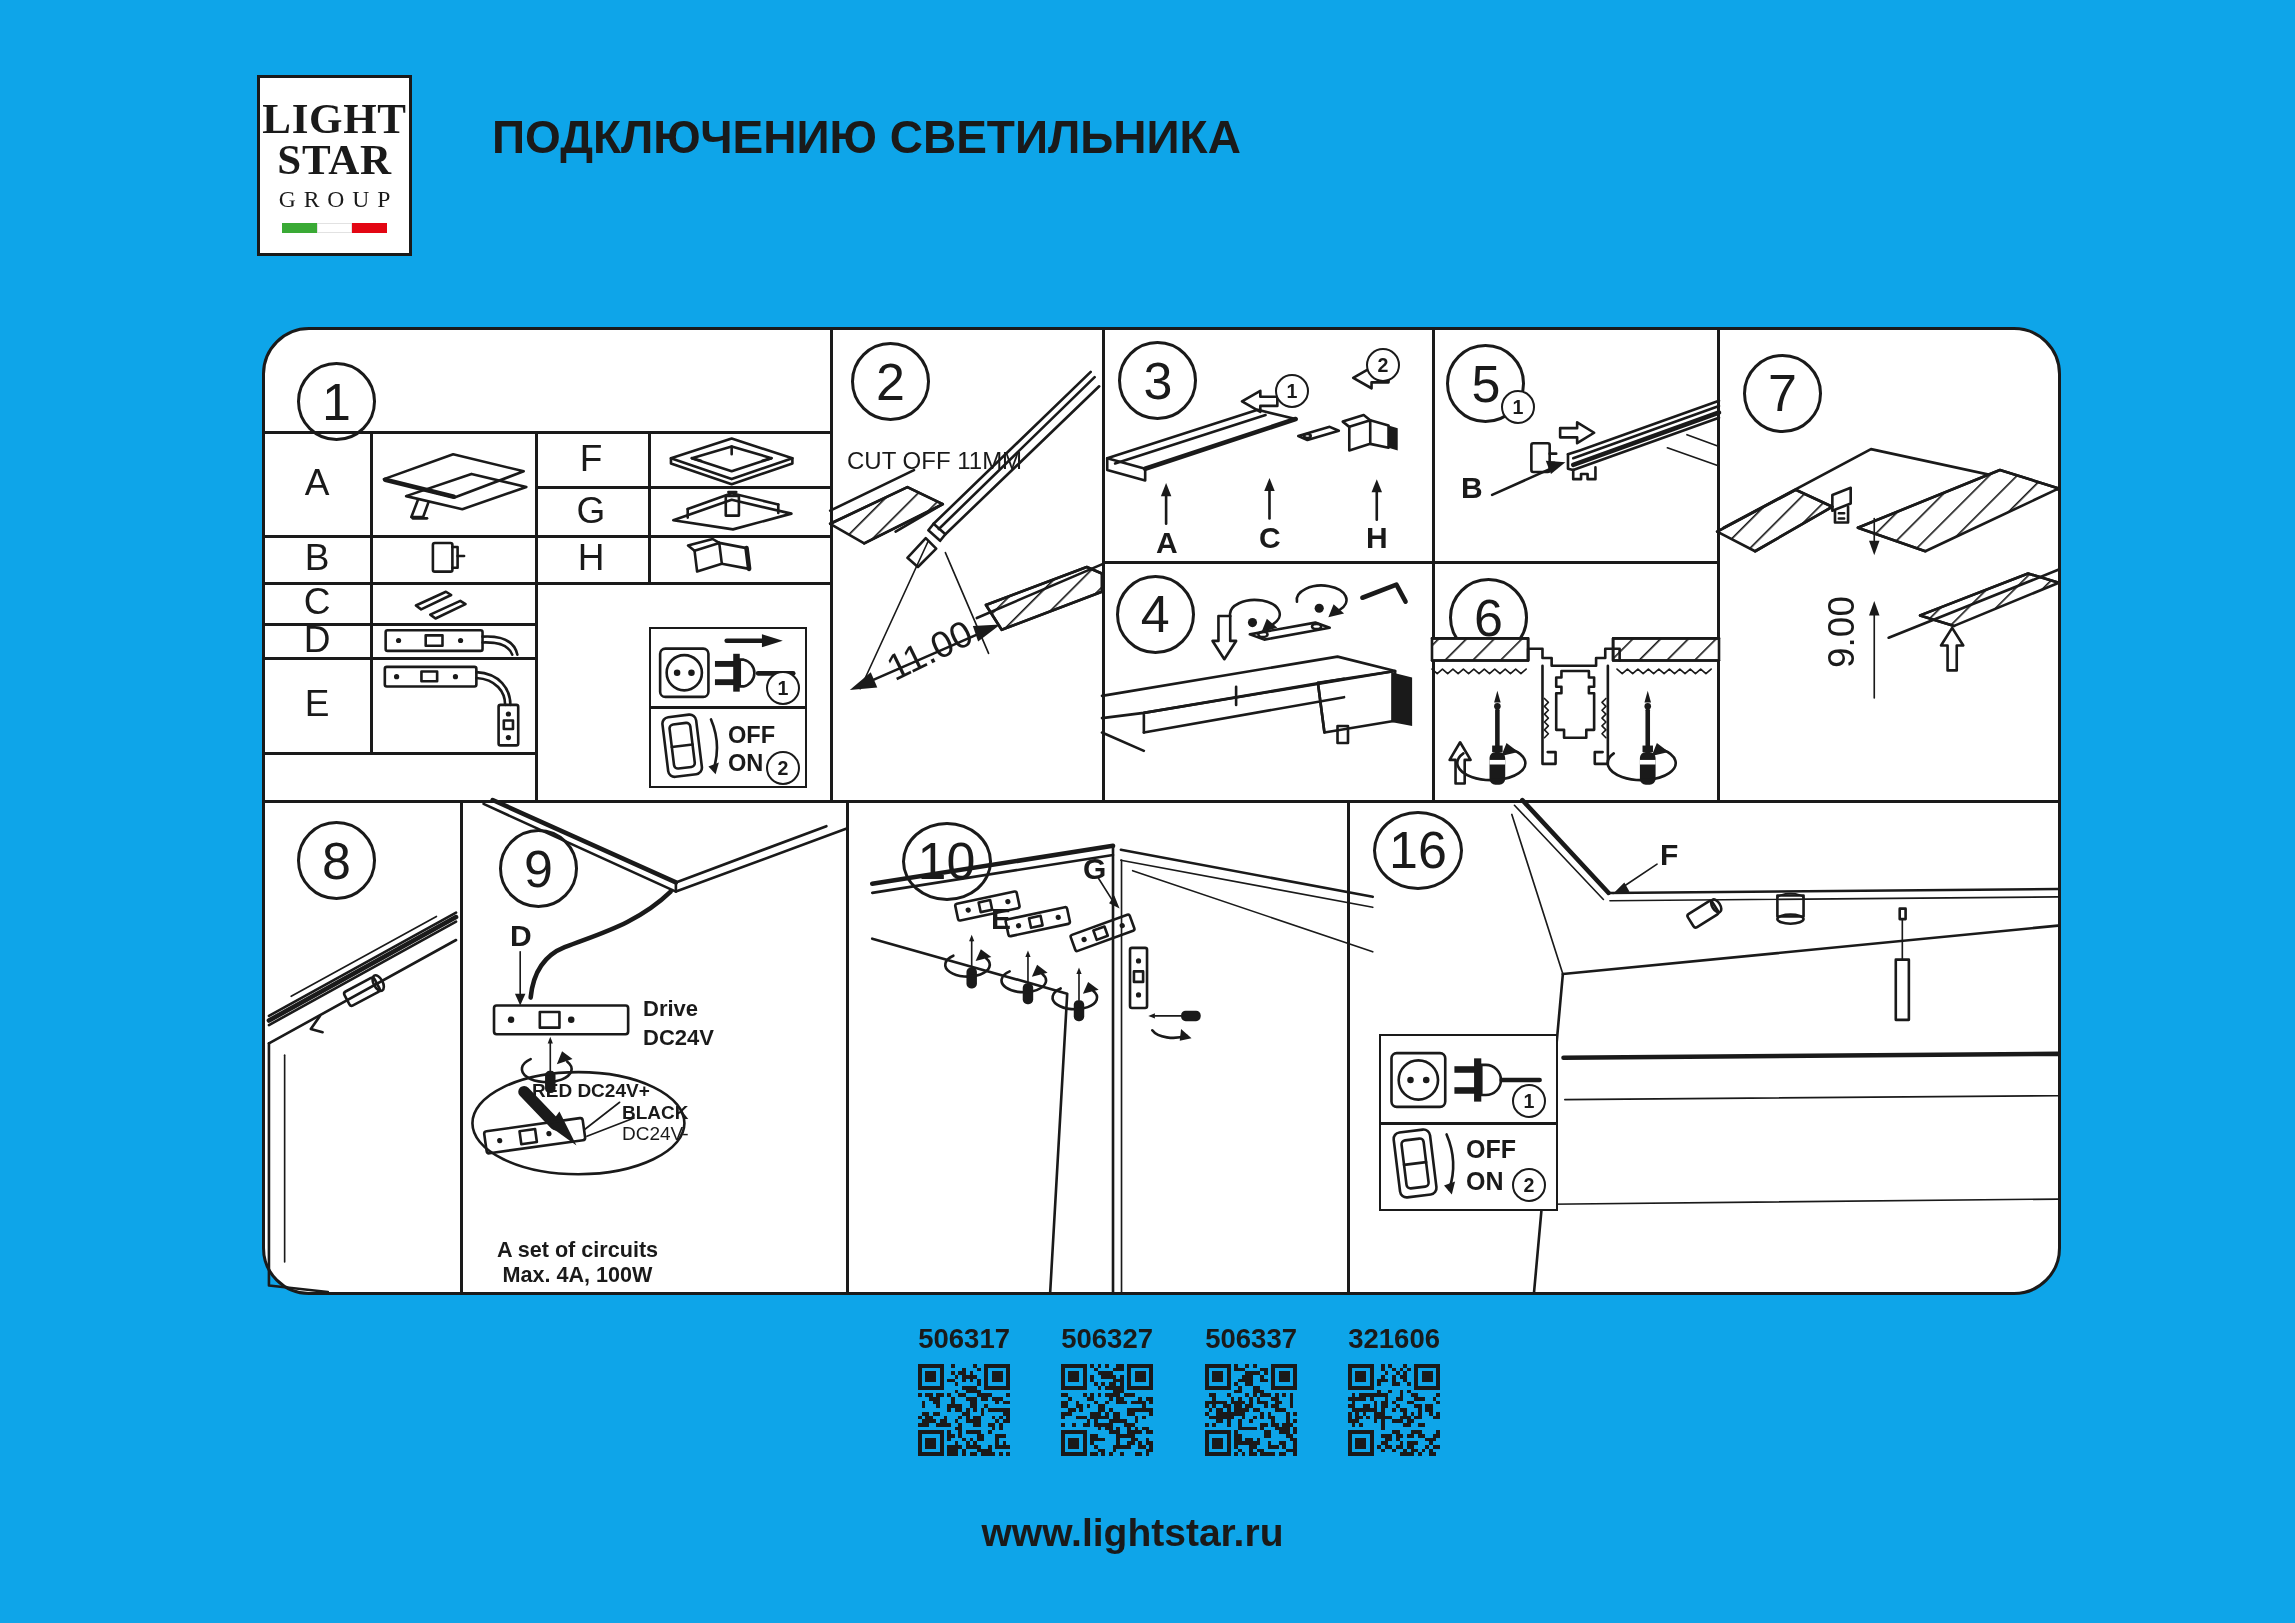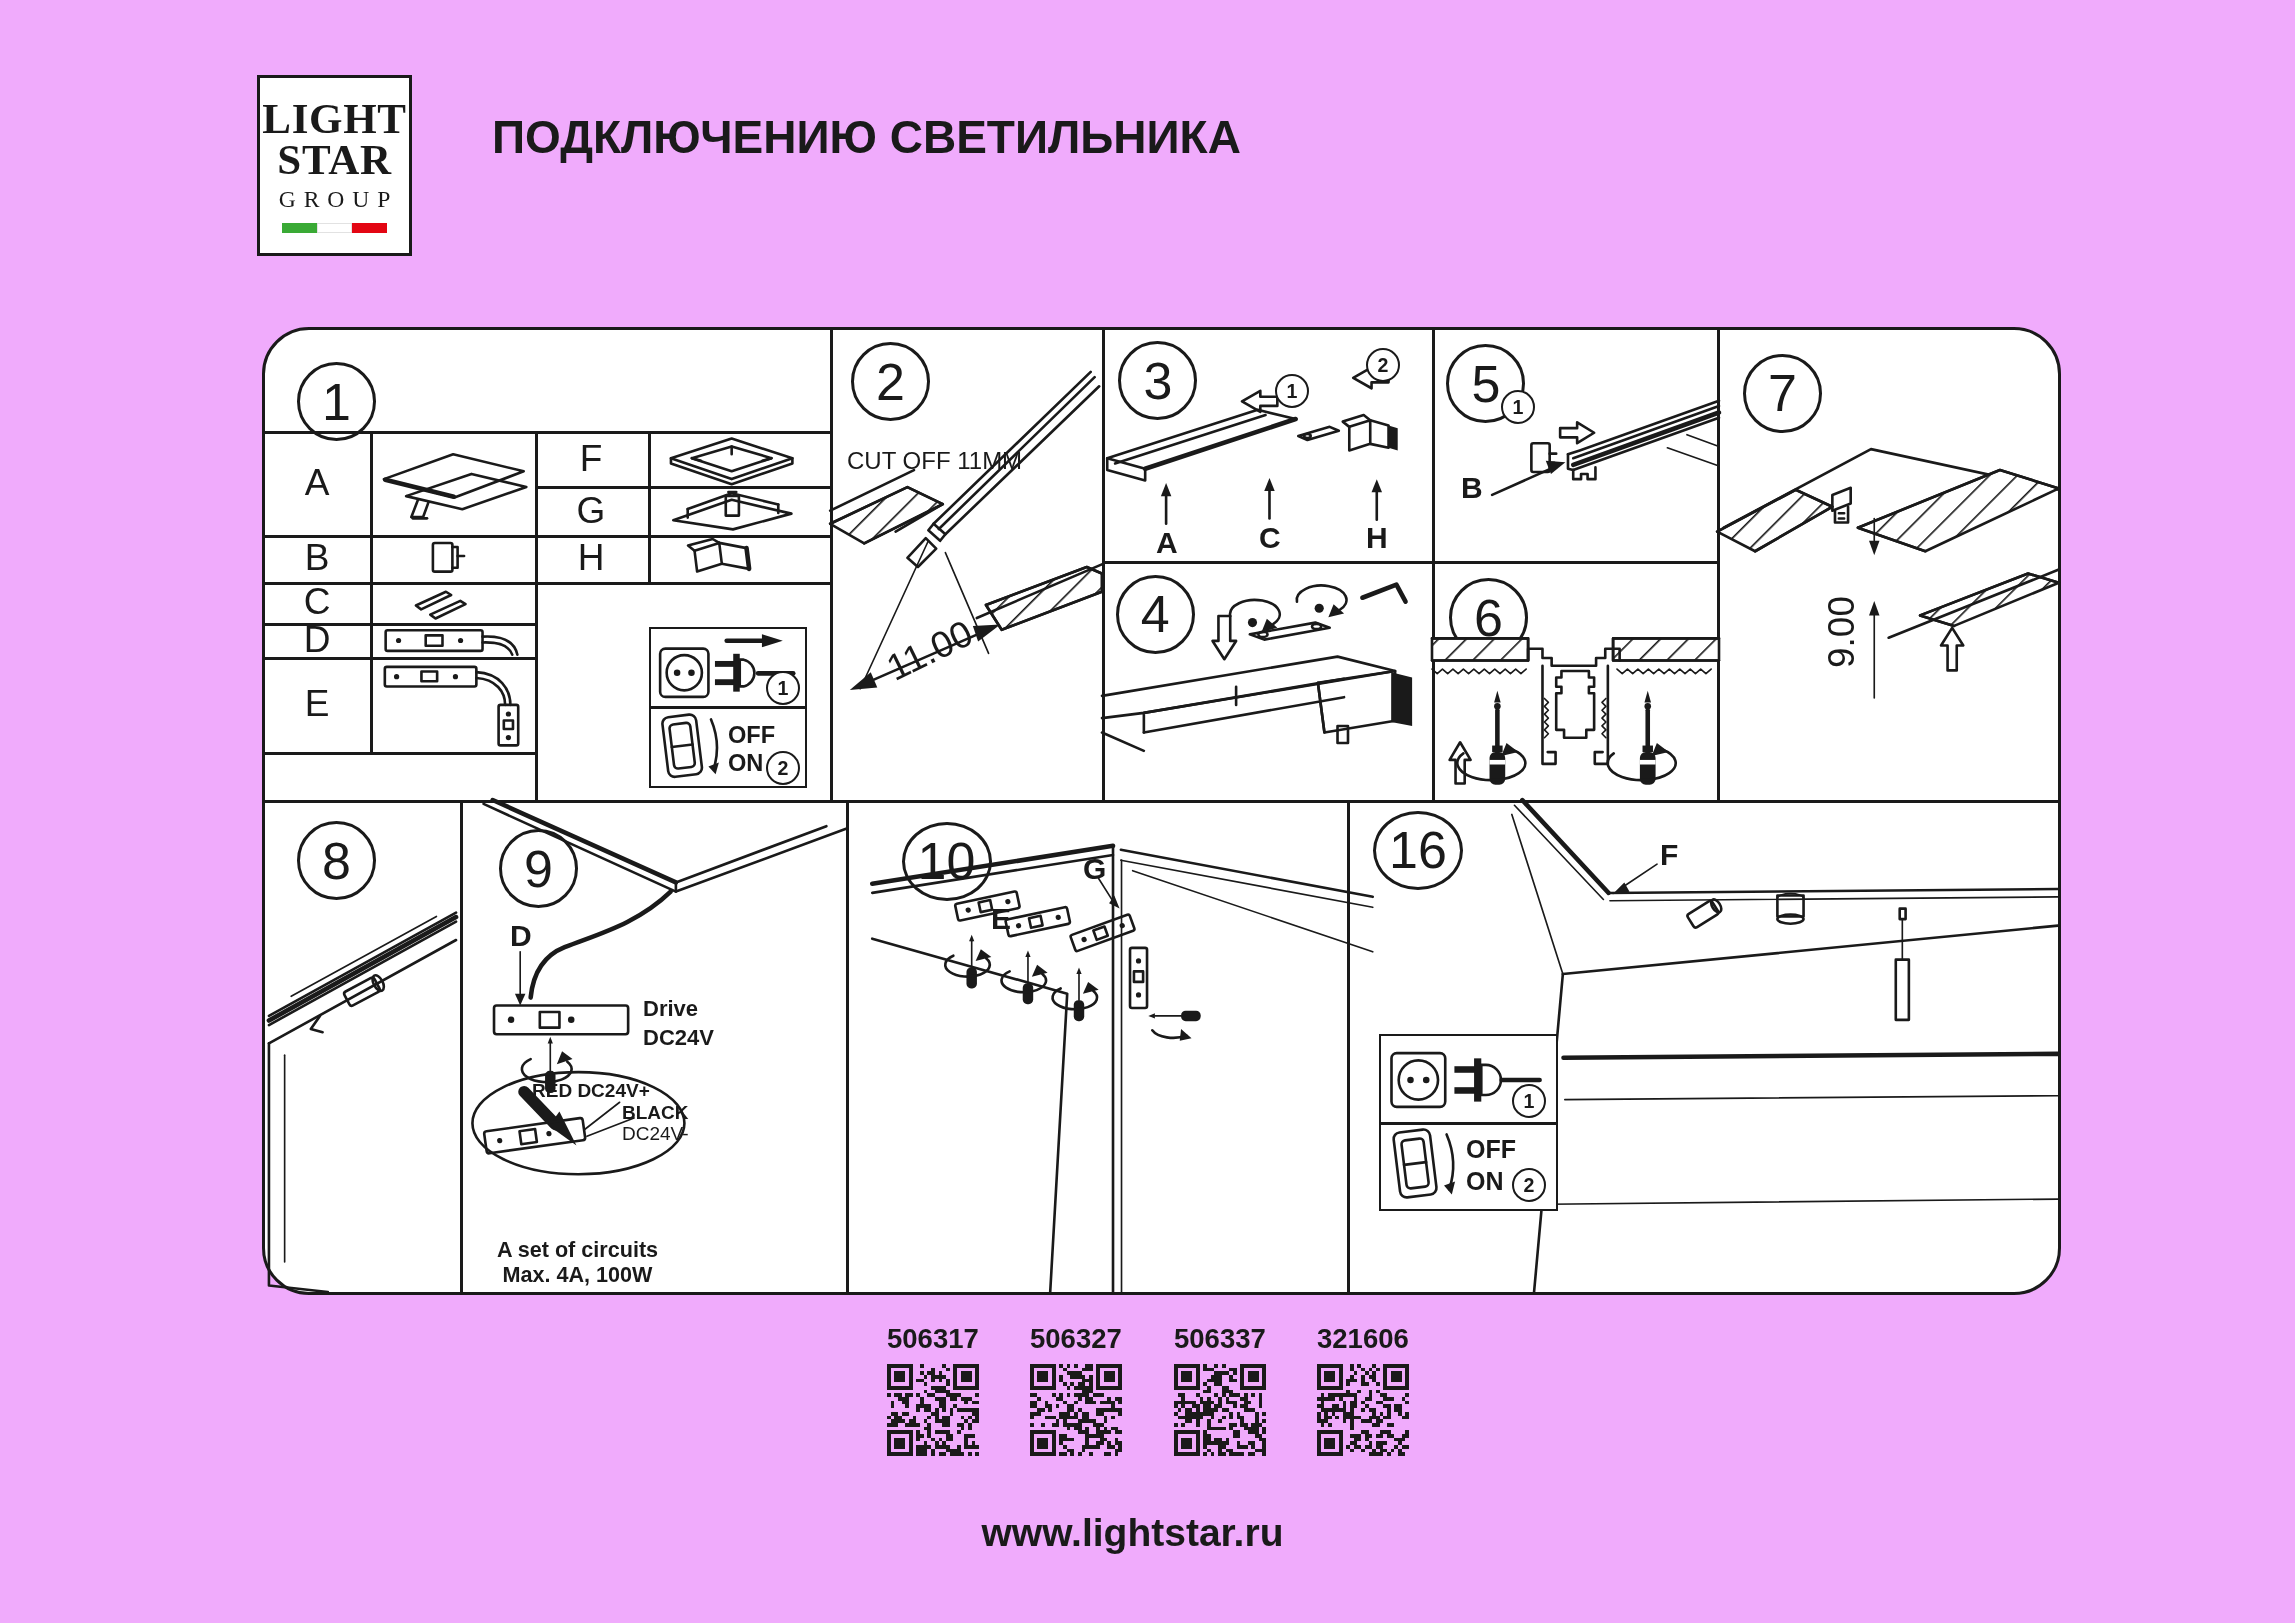--- a/index.html
+++ b/index.html
@@ -1,16 +1,16 @@
 <!DOCTYPE html>
 <html style="font-size:10.5px"><head>
 <meta charset="utf-8">
 <style>
   html,body{margin:0;padding:0;background:#ffffff;}
-  .page{position:relative;width:2295px;height:1623px;background:#f0abfc;overflow:hidden;
+  .page{position:relative;width:2295px;height:1623px;background:#0ea5e9;overflow:hidden;
         font-family:"Liberation Sans",sans-serif;color:#1a1a1a;}
 
   
   .logo-box{position:absolute;left:257px;top:75px;width:149px;height:175px;border:3.3px solid #1a1a1a;
             display:flex;flex-direction:column;align-items:center;justify-content:center;background:#fff;}
   .logo-word{font-family:"Liberation Serif",serif;font-weight:bold;font-size:43px;line-height:41px;letter-spacing:0.7px;}
   .logo-group{font-family:"Liberation Serif",serif;font-size:23.6px;letter-spacing:7.9px;margin:6.5px 0 9.2px 7.9px;}
   .flag{width:106px;height:10.5px;display:flex;}
   .flag span{flex:1;height:100%;}
 
@@ -42,21 +42,21 @@
   svg.draw .thick{stroke-width:7;}
   svg.draw .thin{stroke-width:2.5;}
   svg.draw .hatch{fill:url(#hatch);}
   svg.draw .wfill{fill:#fff;}
 
   .subbox{position:absolute;border:2.6px solid #1a1a1a;background:#fff;}
   .subbox .cellsep{position:absolute;left:0;height:2.6px;width:100%;background:#1a1a1a;}
   .onoff{position:absolute;font-weight:bold;font-size:23.6px;line-height:29px;}
 
   
-  .qr-item{position:absolute;width:92px;text-align:left;}
+  .qr-item{position:absolute;width:92px;text-align:right;margin-left:31px;}
   .qr-num{font-size:27.5px;font-weight:bold;}
   .qr-svg{margin-top:9.2px;width:92px;height:92px;}
   .site{position:absolute;left:838px;top:1511px;width:589px;text-align:center;font-size:39px;font-weight:bold;}
 </style>
 </head>
 <body>
 
 <div class="page">
 
   <svg width="0" height="0" style="position:absolute">

